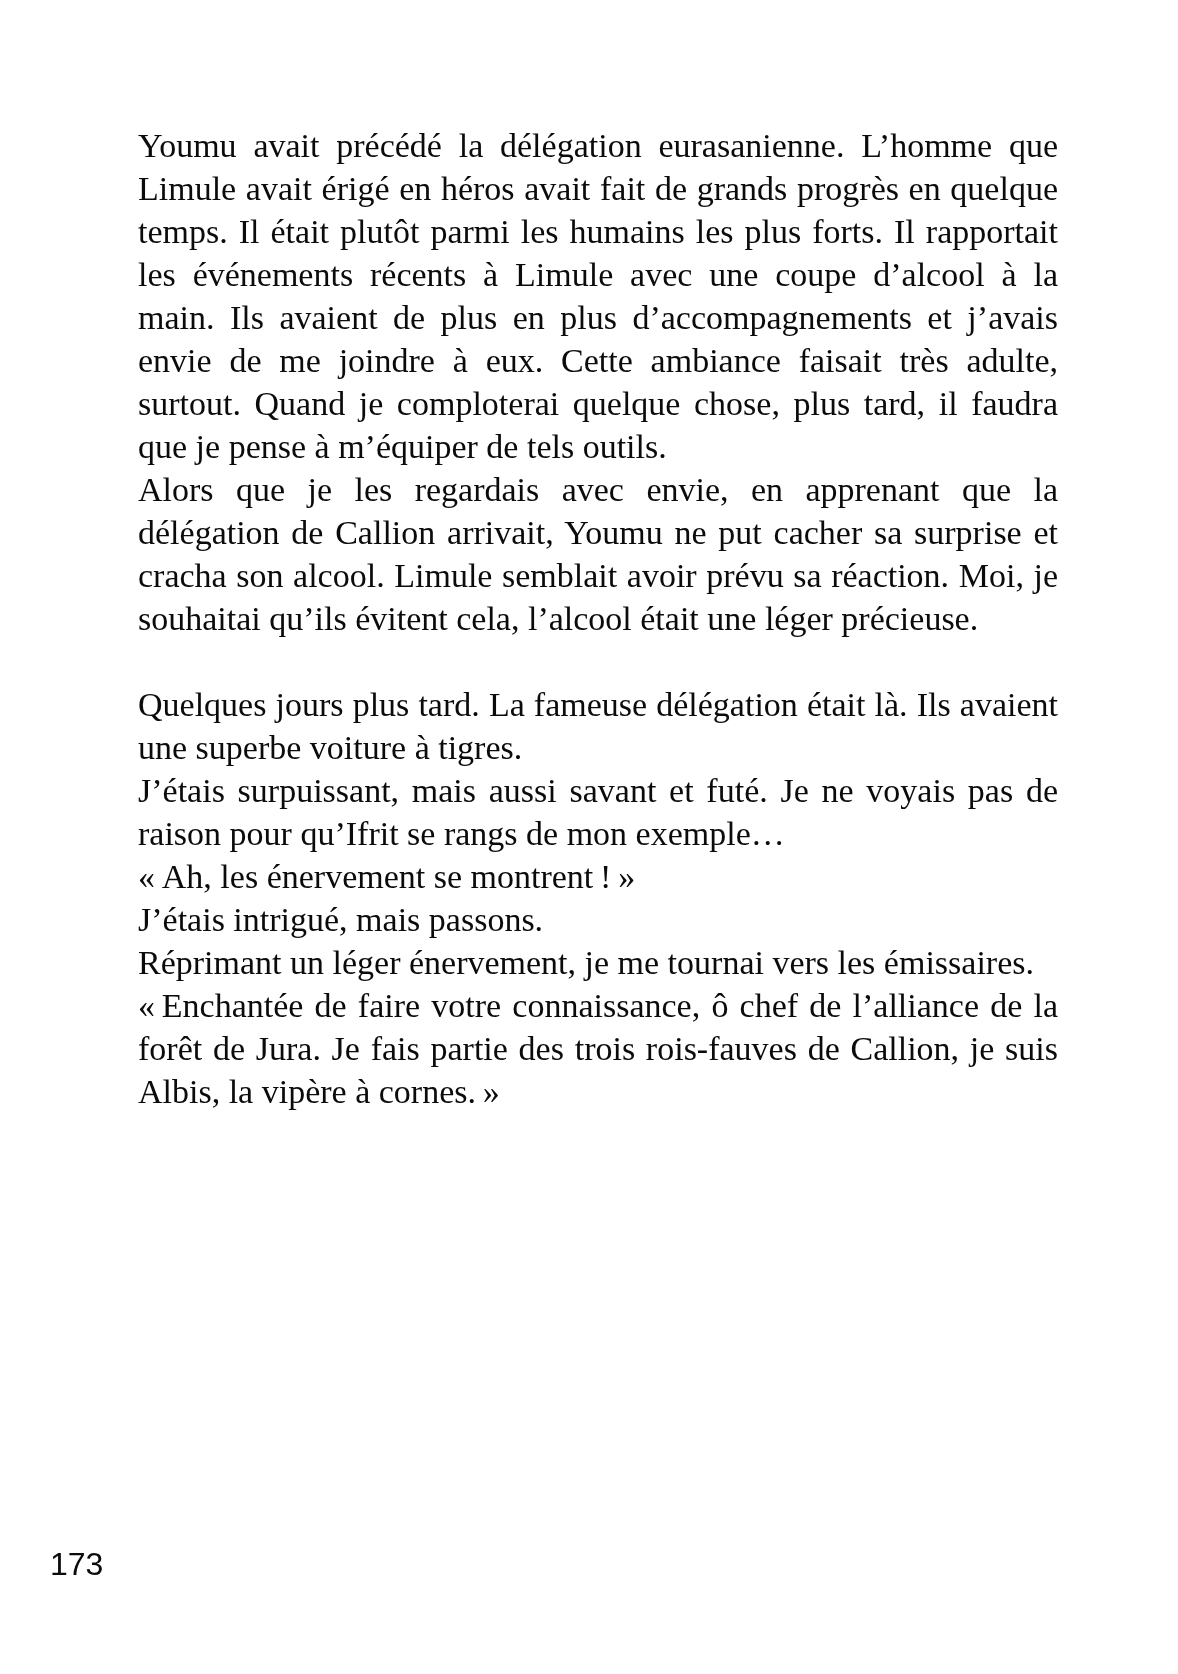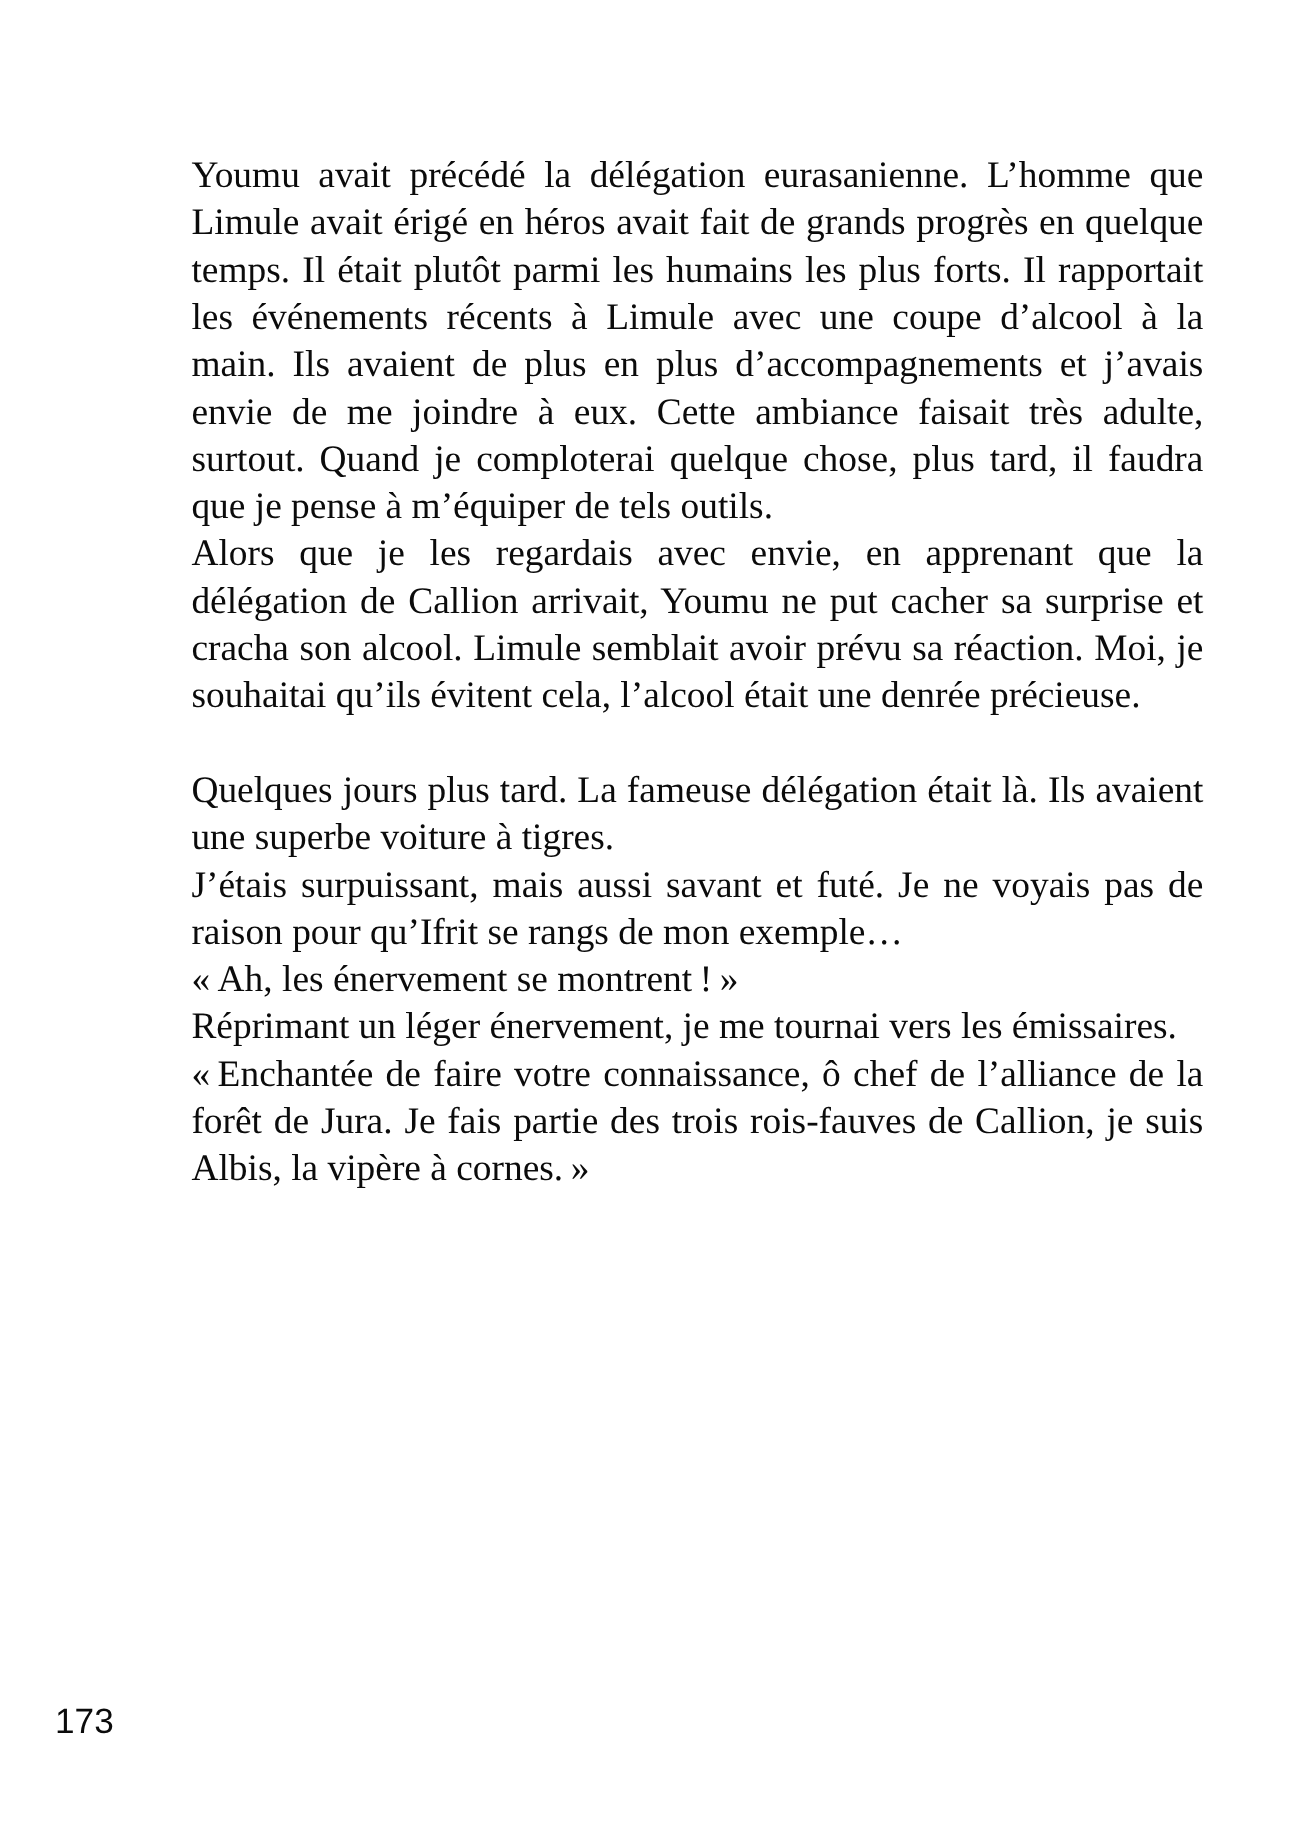--- a/index.html
+++ b/index.html
@@ -9,29 +9,28 @@
   body {
     width: 1178px;
     height: 1674px;
     background: #ffffff;
     position: relative;
     overflow: hidden;
   }
   .text-block {
     position: absolute;
     left: 138px;
-    top: 138px;
+    top: 124px;
     width: 920px;
     font-family: "Liberation Serif", "DejaVu Serif", serif;
     font-size: 34px;
     line-height: 43px;
     color: #0b0b0b;
     text-align: justify;
     hyphens: none;
-    margin-left: 36px;
   }
   .text-block p {
     margin: 0;
     padding: 0;
   }
   .para-spacer {
     height: 43px;
   }
   .page-number {
     position: absolute;
@@ -41,22 +40,23 @@
     font-size: 32px;
     line-height: 1;
     color: #0b0b0b;
   }
 </style>
 </head>
 <body>
 
 <main class="text-block">
   <p>Youmu avait précédé la délégation eurasanienne. L’homme que Limule avait érigé en héros avait fait de grands progrès en quelque temps. Il était plutôt parmi les humains les plus forts. Il rapportait les événements récents à Limule avec une coupe d’alcool à la main. Ils avaient de plus en plus d’accompagnements et j’avais envie de me joindre à eux. Cette ambiance faisait très adulte, surtout. Quand je comploterai quelque chose, plus tard, il faudra que je pense à m’équiper de tels outils.</p>
-  <p>Alors que je les regardais avec envie, en apprenant que la délégation de Callion arrivait, Youmu ne put cacher sa surprise et cracha son alcool. Limule semblait avoir prévu sa réaction. Moi, je souhaitai qu’ils évitent cela, l’alcool était une denrée précieuse.</p>
+  <p>Alors que je les regardais avec envie, en apprenant que la délégation de Callion arrivait, Youmu ne put cacher sa surprise et cracha son alcool. Limule semblait avoir prévu sa réaction. Moi, je souhaitai qu’ils évitent cela, l’alcool était une léger précieuse.</p>
   <div class="para-spacer"></div>
   <p>Quelques jours plus tard. La fameuse délégation était là. Ils avaient une superbe voiture à tigres.</p>
   <p>J’étais surpuissant, mais aussi savant et futé. Je ne voyais pas de raison pour qu’Ifrit se rangs de mon exemple…</p>
   <p>« Ah, les énervement se montrent ! »</p>
+  <p>J’étais intrigué, mais passons.</p>
   <p>Réprimant un léger énervement, je me tournai vers les émissaires.</p>
   <p>« Enchantée de faire votre connaissance, ô chef de l’alliance de la forêt de Jura. Je fais partie des trois rois-fauves de Callion, je suis Albis, la vipère à cornes. »</p>
 </main>
 
 <div class="page-number">173</div>
 
 </body></html>

